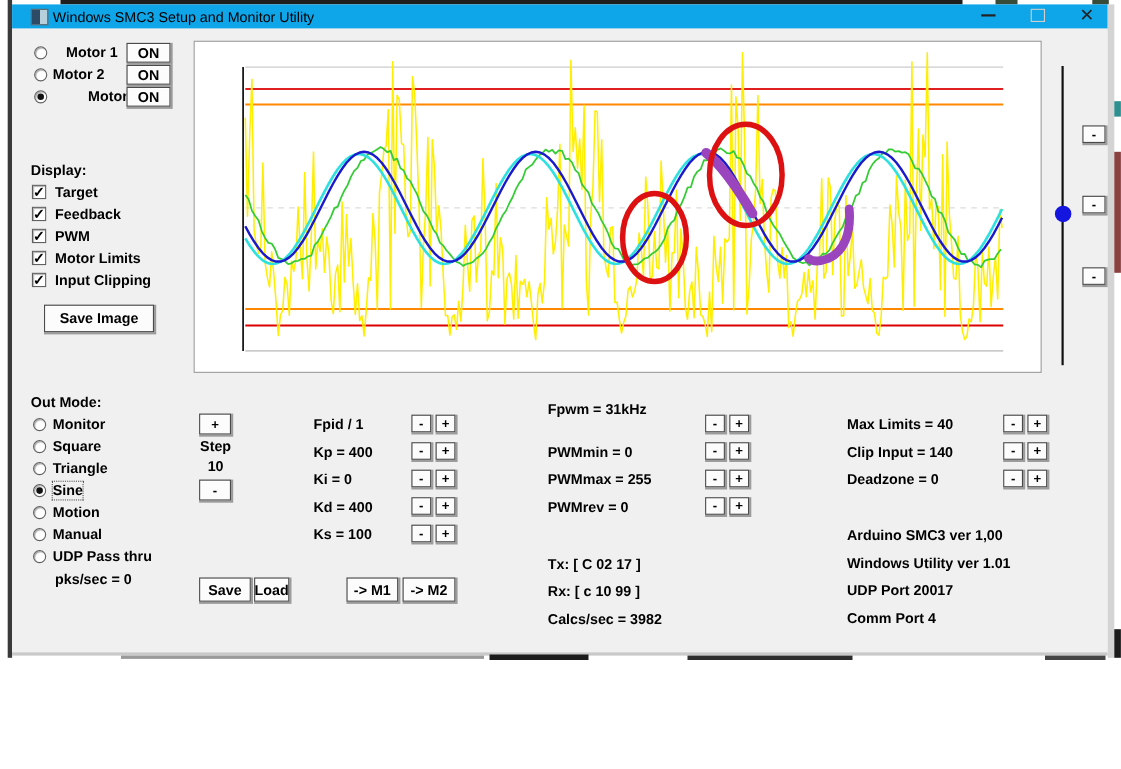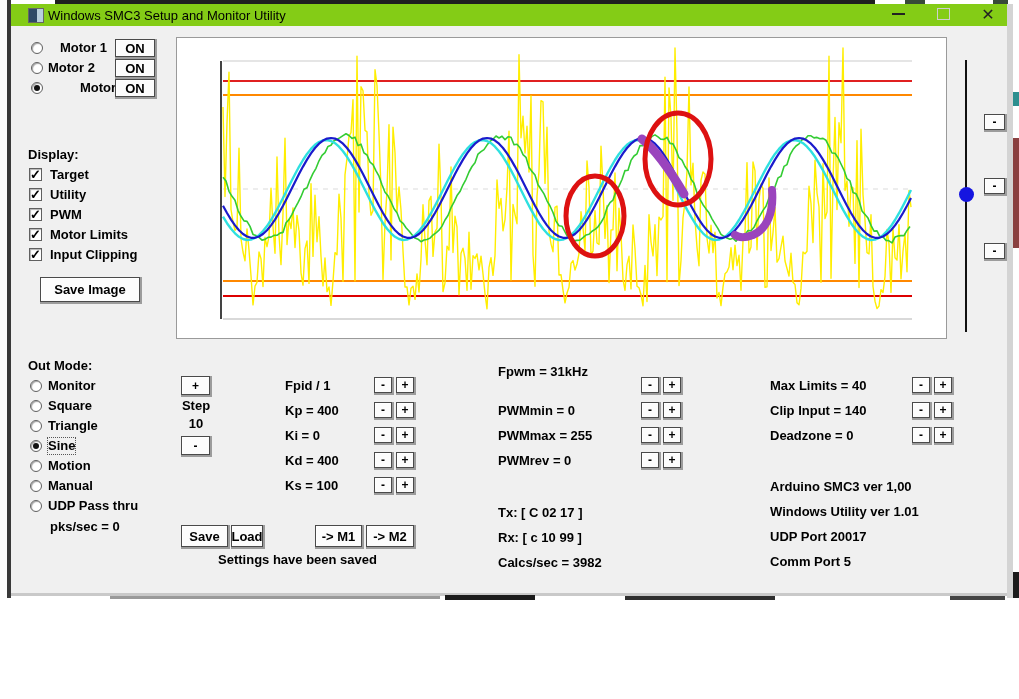--- a/index.html
+++ b/index.html
@@ -1,20 +1,20 @@
 <!DOCTYPE html>
 <html><head>
 <meta charset="utf-8">
 <style>
   html,body{margin:0;padding:0;background:#fff;}
   #screen{position:relative;width:1019px;height:699px;background:#ffffff;overflow:hidden;
           font-family:"Liberation Sans",sans-serif;color:#000;}
   .abs{position:absolute;}
   .lbl{position:absolute;font-weight:bold;font-size:13px;white-space:nowrap;line-height:16px;}
-  .titlebar{position:absolute;left:11px;top:4px;width:996px;height:22px;background:#84cc16;border-bottom:1px solid #e8e8e8;}
+  .titlebar{position:absolute;left:11px;top:4px;width:996px;height:22px;background:#0ea5e9;border-bottom:1px solid #e8e8e8;}
   .client{position:absolute;left:11px;top:26px;width:996px;height:567px;background:#f0f0f0;}
   .btn{position:absolute;display:flex;align-items:center;justify-content:center;
        background:#fcfcfc;border:1px solid #4a4a4a;box-shadow:1px 1px 0 1px #9c9c9c, inset 1px 1px 0 #ffffff;
        font-weight:bold;font-size:13px;font-family:"Liberation Sans",sans-serif;box-sizing:border-box;white-space:nowrap;}
   .btn.sm{font-size:12px;}
   .radio{position:absolute;width:12px;height:12px;border-radius:50%;background:#fff;border:1px solid #606060;
          box-shadow:inset 1px 1px 1px rgba(0,0,0,.35);box-sizing:border-box;}
   .radio.on::after{content:"";position:absolute;left:2px;top:2px;width:6px;height:6px;border-radius:50%;background:#111;}
   .checkbox{position:absolute;width:13px;height:13px;background:#fff;border:1px solid #606060;
             box-shadow:inset 1px 1px 1px rgba(0,0,0,.3);box-sizing:border-box;}
@@ -59,21 +59,21 @@
   <div class="btn" style="left:115px;top:59px;width:40px;height:18px;">ON</div>
 
   <span class="radio on" style="left:31px;top:82px;"></span>
   <span class="lbl" style="left:48px;top:80px;margin-left:32px;">Motor 3</span>
   <div class="btn" style="left:115px;top:79px;width:40px;height:18px;">ON</div>
 
   <span class="lbl" style="left:28px;top:147px;text-align:center;">Display:</span>
   <span class="checkbox on" style="left:29px;top:168px;"></span>
   <span class="lbl" style="left:50px;top:167px;">Target</span>
   <span class="checkbox on" style="left:29px;top:188px;"></span>
-  <span class="lbl" style="left:50px;top:187px;">Utility</span>
+  <span class="lbl" style="left:50px;top:187px;">Feedback</span>
   <span class="checkbox on" style="left:29px;top:208px;"></span>
   <span class="lbl" style="left:50px;top:207px;">PWM</span>
   <span class="checkbox on" style="left:29px;top:228px;"></span>
   <span class="lbl" style="left:50px;top:227px;">Motor Limits</span>
   <span class="checkbox on" style="left:29px;top:248px;"></span>
   <span class="lbl" style="left:50px;top:247px;">Input Clipping</span>
   <div class="btn" style="left:40px;top:277px;width:100px;height:25px;">Save Image</div>
 
   <div id="chart-wrap">
     <svg id="chart-svg" width="769" height="300" viewBox="0 0 769 300">
@@ -160,30 +160,29 @@
   <div class="btn sm" style="left:912px;top:402px;width:18px;height:16px;">-</div>
   <div class="btn sm" style="left:934px;top:402px;width:18px;height:16px;">+</div>
   <span class="lbl" style="left:770px;top:428px;">Deadzone = 0</span>
   <div class="btn sm" style="left:912px;top:427px;width:18px;height:16px;">-</div>
   <div class="btn sm" style="left:934px;top:427px;width:18px;height:16px;">+</div>
 
   <div class="btn" style="left:181px;top:525px;width:47px;height:22px;">Save</div>
   <div class="btn" style="left:231px;top:525px;width:32px;height:22px;">Load</div>
   <div class="btn" style="left:315px;top:525px;width:47px;height:22px;">-&gt; M1</div>
   <div class="btn" style="left:366px;top:525px;width:48px;height:22px;">-&gt; M2</div>
-  <span class="lbl" style="left:180px;top:552px;width:235px;text-align:center;">Settings have been saved</span>
 
   <span class="lbl" style="left:498px;top:505px;">Tx: [ C 02 17 ]</span>
   <span class="lbl" style="left:498px;top:530px;">Rx: [ c 10 99 ]</span>
   <span class="lbl" style="left:498px;top:555px;">Calcs/sec = 3982</span>
 
   <span class="lbl" style="left:770px;top:479px;">Arduino SMC3 ver 1,00</span>
   <span class="lbl" style="left:770px;top:504px;">Windows Utility ver 1.01</span>
   <span class="lbl" style="left:770px;top:529px;">UDP Port 20017</span>
-  <span class="lbl" style="left:770px;top:554px;">Comm Port 5</span>
+  <span class="lbl" style="left:770px;top:554px;">Comm Port 4</span>
 
   <div class="artifact" style="left:11px;top:593px;width:996px;height:3px;background:#c9c9c9;"></div>
   <div class="artifact" style="left:1007px;top:4px;width:6px;height:594px;background:#d4d4d4;"></div>
   <div class="artifact" style="left:1013px;top:92px;width:6px;height:14px;background:#2d8f8f;"></div>
   <div class="artifact" style="left:1013px;top:138px;width:6px;height:110px;background:#8a4040;"></div>
   <div class="artifact" style="left:1013px;top:572px;width:6px;height:26px;background:#1c1c1c;"></div>
   <div class="artifact" style="left:110px;top:596px;width:330px;height:3px;background:#9a9a9a;"></div>
   <div class="artifact" style="left:445px;top:595px;width:90px;height:5px;background:#1b1b1b;"></div>
   <div class="artifact" style="left:625px;top:596px;width:150px;height:4px;background:#2e2e2e;"></div>
   <div class="artifact" style="left:950px;top:596px;width:55px;height:4px;background:#444444;"></div>

